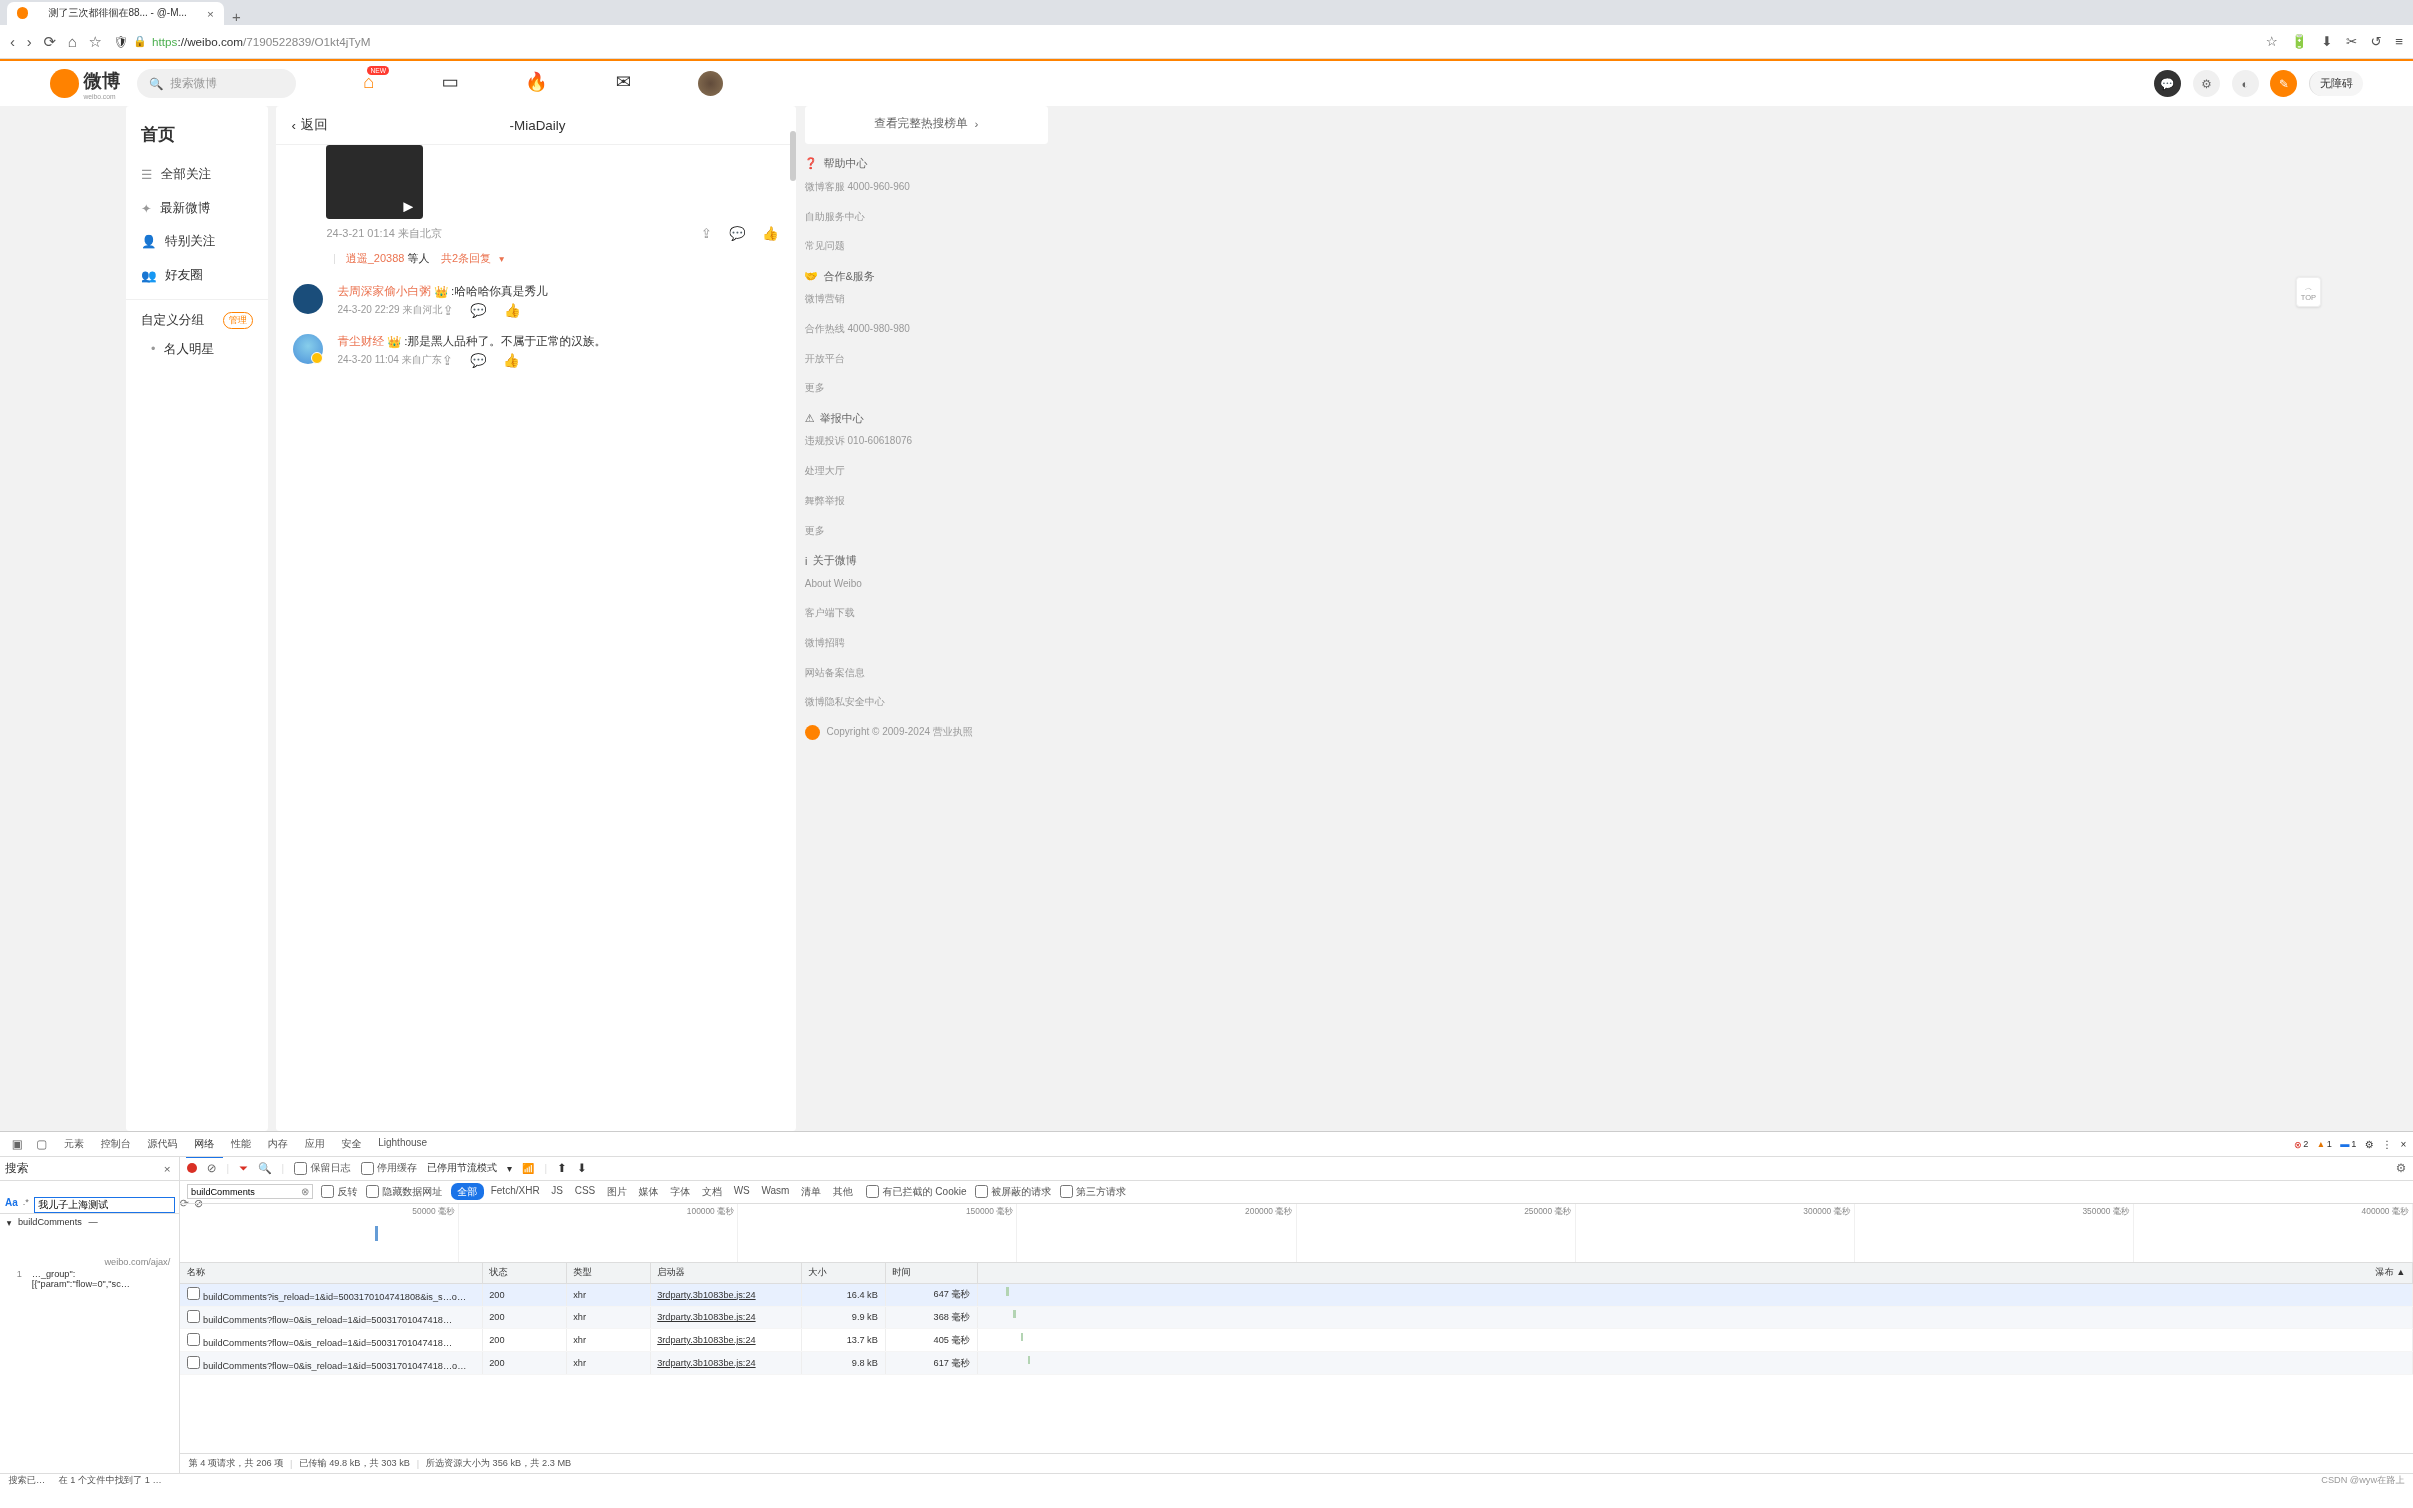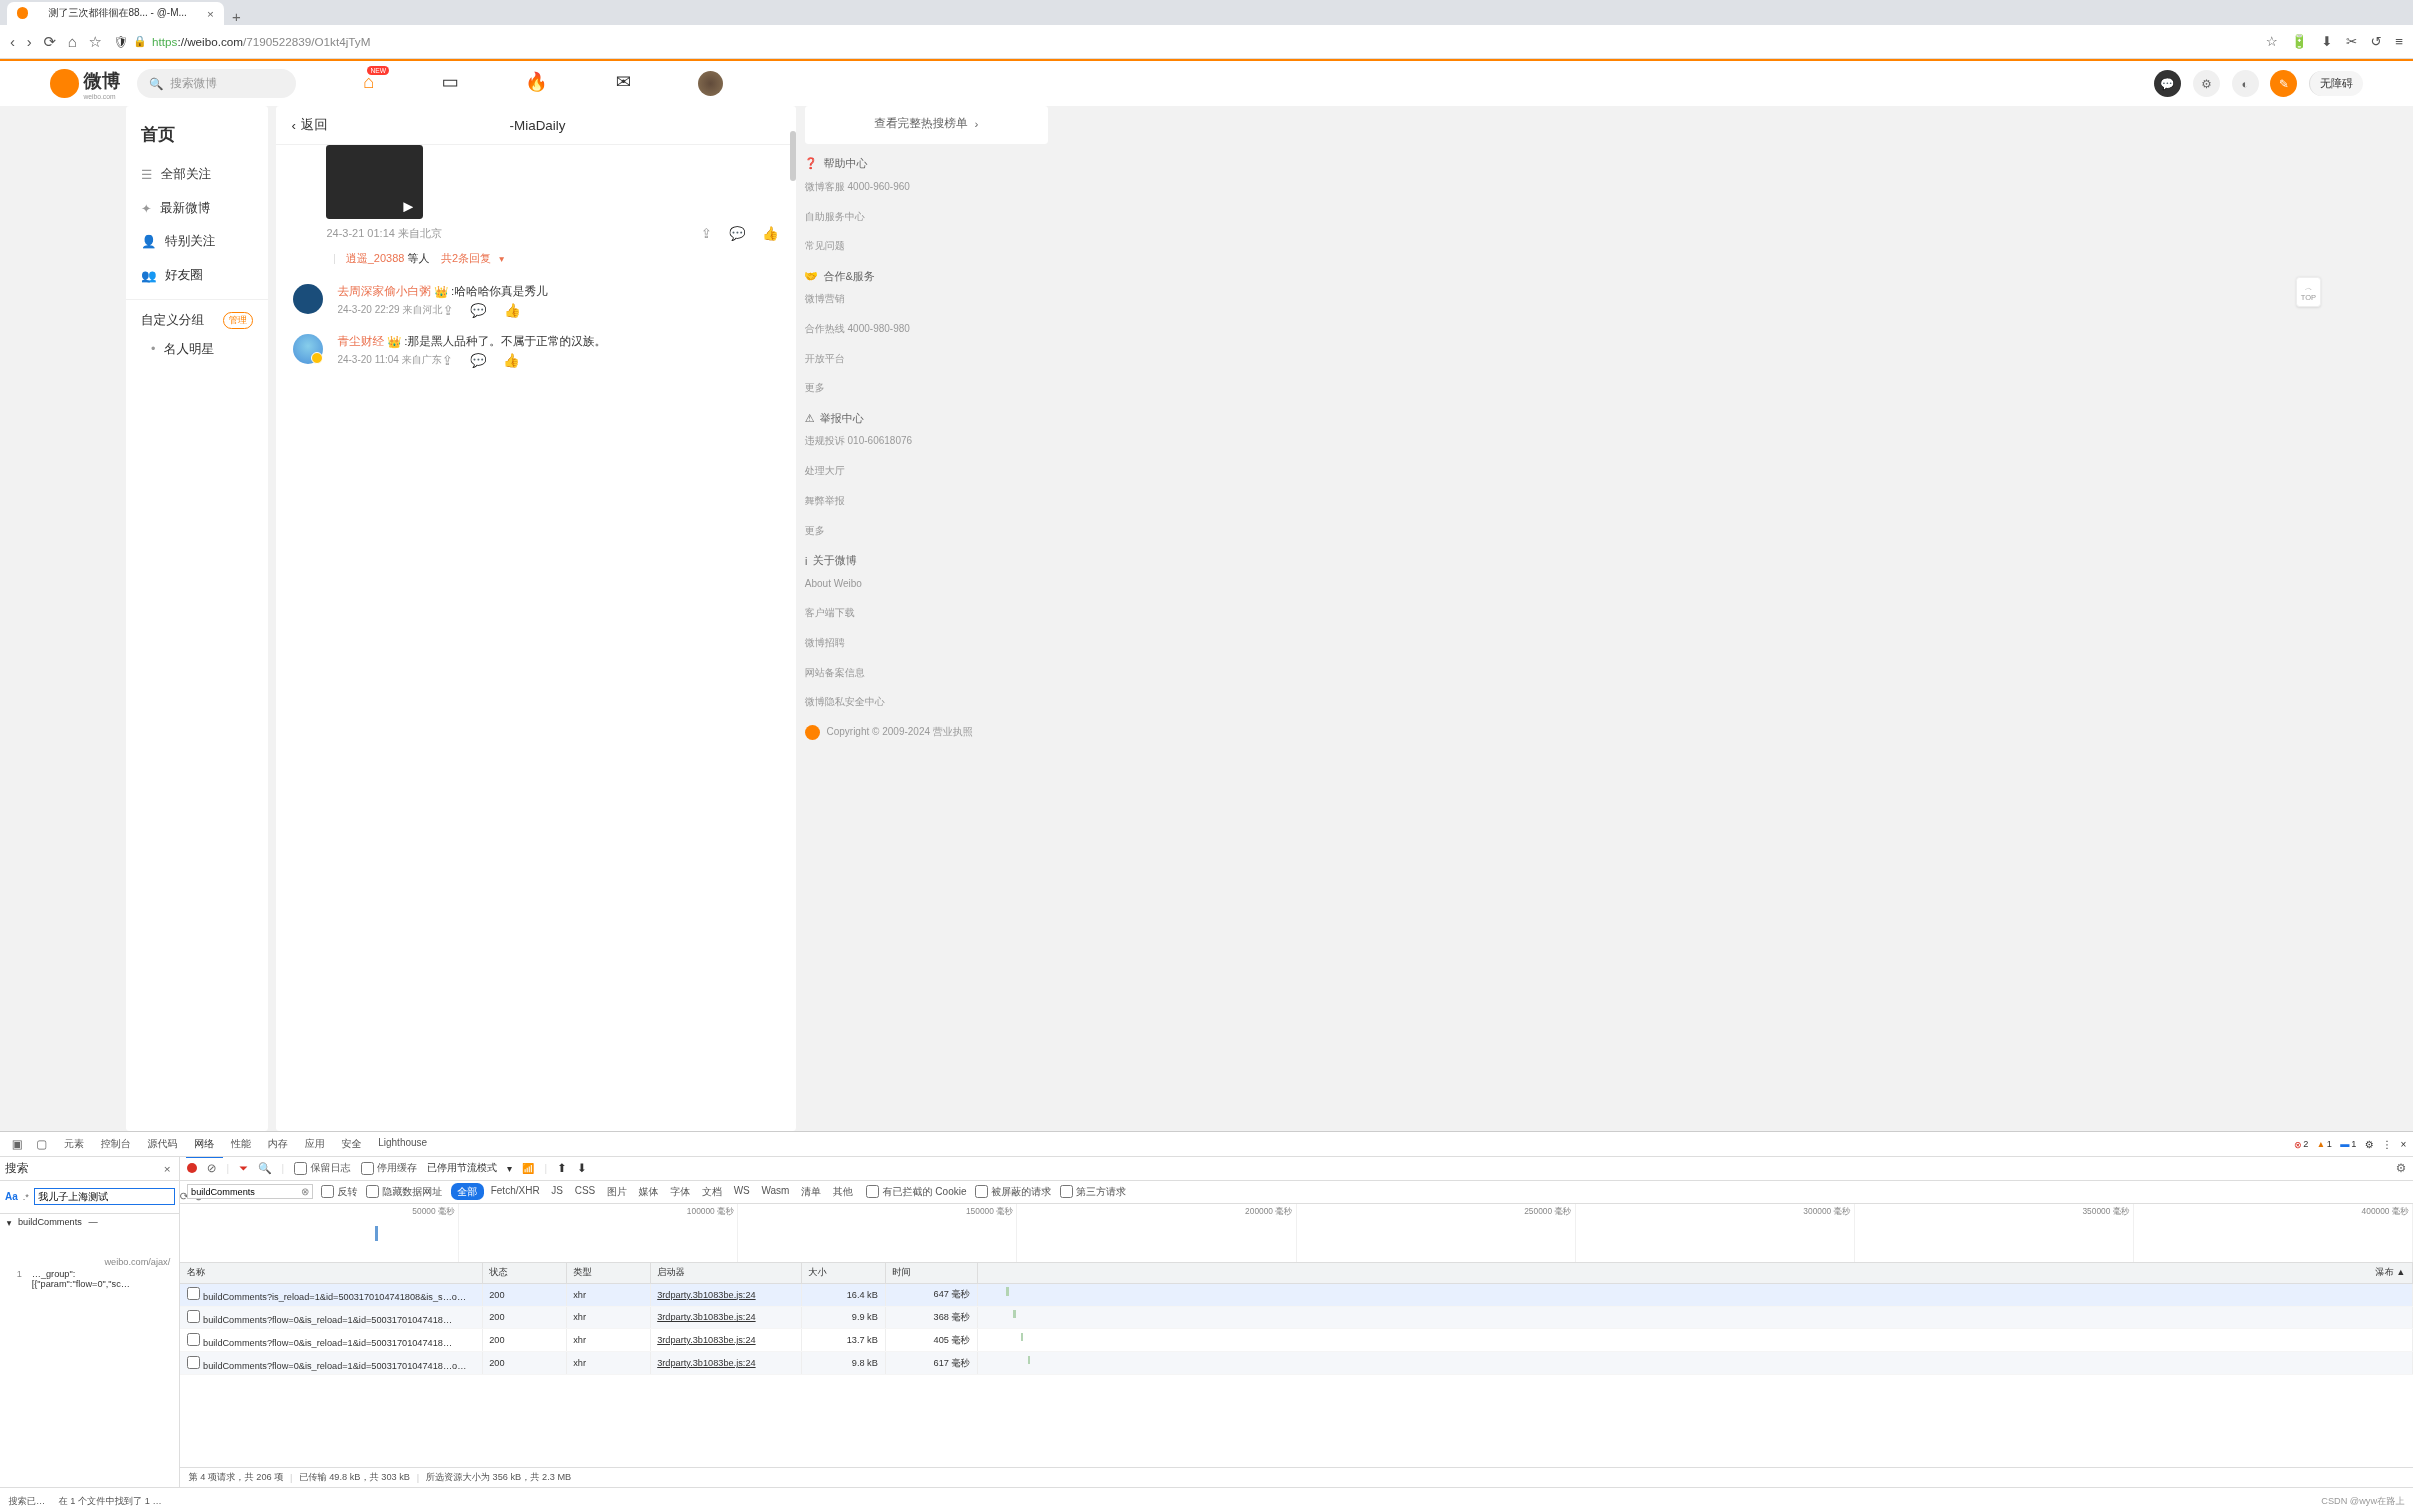--- a/index.html
+++ b/index.html
@@ -93,21 +93,21 @@
 .dt-right { margin-left: auto; display: flex; gap: 8.4px; align-items: center; }
 .dt-badge { display: flex; align-items: center; gap: 1.7px; font-size: 9.2px; }
 .dt-badge.err::before { content: "⊗"; color: #d93025; }
 .dt-badge.warn::before { content: "▲"; color: #e37400; font-size: 8.4px; }
 .dt-badge.info::before { content: "▬"; color: #1a73e8; }
 
 .dt-main { flex: 1; display: flex; overflow: hidden; }
 .dt-search-panel { width: 180px; border-right: 0.8px solid #ddd; display: flex; flex-direction: column; }
 .dt-search-bar { height: 23.5px; display: flex; align-items: center; padding: 0 5px; border-bottom: 0.8px solid #ddd; }
 .dt-search-bar .close { color: #666; font-size: 11.7px; padding: 0 3.4px; }
-.dt-search-opts { height: 23.5px; display: flex; align-items: center; padding: 16px 5px; gap: 5px; border-bottom: 0.8px solid #ddd; }
+.dt-search-opts { height: 23.5px; display: flex; align-items: flex-start; padding: 16px 5px; gap: 5px; border-bottom: 0.8px solid #ddd; }
 .dt-search-opts .aa { color: #1a73e8; font-size: 10px; font-weight: bold; }
 .dt-search-opts .dot { color: #666; font-size: 9.2px; }
 .dt-search-opts input { flex: 1; border: 0.8px solid #1a73e8; outline: none; font-size: 10px; padding: 1.7px 3.4px; }
 .dt-search-opts .ic { color: #666; font-size: 11px; }
 .dt-search-result { padding: 3.4px 6.7px; font-size: 9.2px; }
 .dt-search-result .file { display: flex; gap: 6.7px; }
 .dt-search-result .file .name { font-weight: 500; }
 .dt-search-result .file .src { color: #888; margin-top: 40px; }
 .dt-search-result .match { display: flex; gap: 6.7px; padding: 1.7px 0 1.7px 10px; }
 .dt-search-result .match .ln { color: #888; width: 8.4px; }
@@ -143,21 +143,21 @@
 .dt-table tr.sel td { background: #e8f0fe; }
 .dt-table tr:nth-child(even):not(.sel) td { background: #f5f7fa; }
 .dt-table td.num { text-align: right; }
 .dt-table td .cb { margin-right: 3.4px; }
 .dt-table td .link { text-decoration: underline; color: #333; }
 .dt-table td.wf { position: relative; }
 .dt-table td.wf .bar { position: absolute; top: 3.4px; height: 8.4px; background: #b3d4b3; }
 
 .dt-status { height: 20px; display: flex; align-items: center; padding: 0 8.4px; gap: 6.7px; border-top: 0.8px solid #ddd; font-size: 9.2px; color: #555; background: #fff; }
 .dt-status .sep { color: #ccc; }
-.dt-footer { height: 21px; display: flex; align-items: flex-end; padding: 0 8.4px; gap: 13.4px; border-top: 0.8px solid #ddd; font-size: 9.2px; color: #555; }
+.dt-footer { height: 35px; display: flex; align-items: flex-start; padding: 0 8.4px; gap: 13.4px; border-top: 0.8px solid #ddd; font-size: 9.2px; color: #555; }
 .dt-footer .right { margin-left: auto; color: #999; }
 
 .scrollbar { position: absolute; right: 0; top: 25px; width: 6.7px; height: 50px; background: #ccc; border-radius: 3.4px; }
 </style>
 </head>
 <body>
 
 <div class="browser-tabs">
   <div class="tab">
     <span class="favicon"></span>

